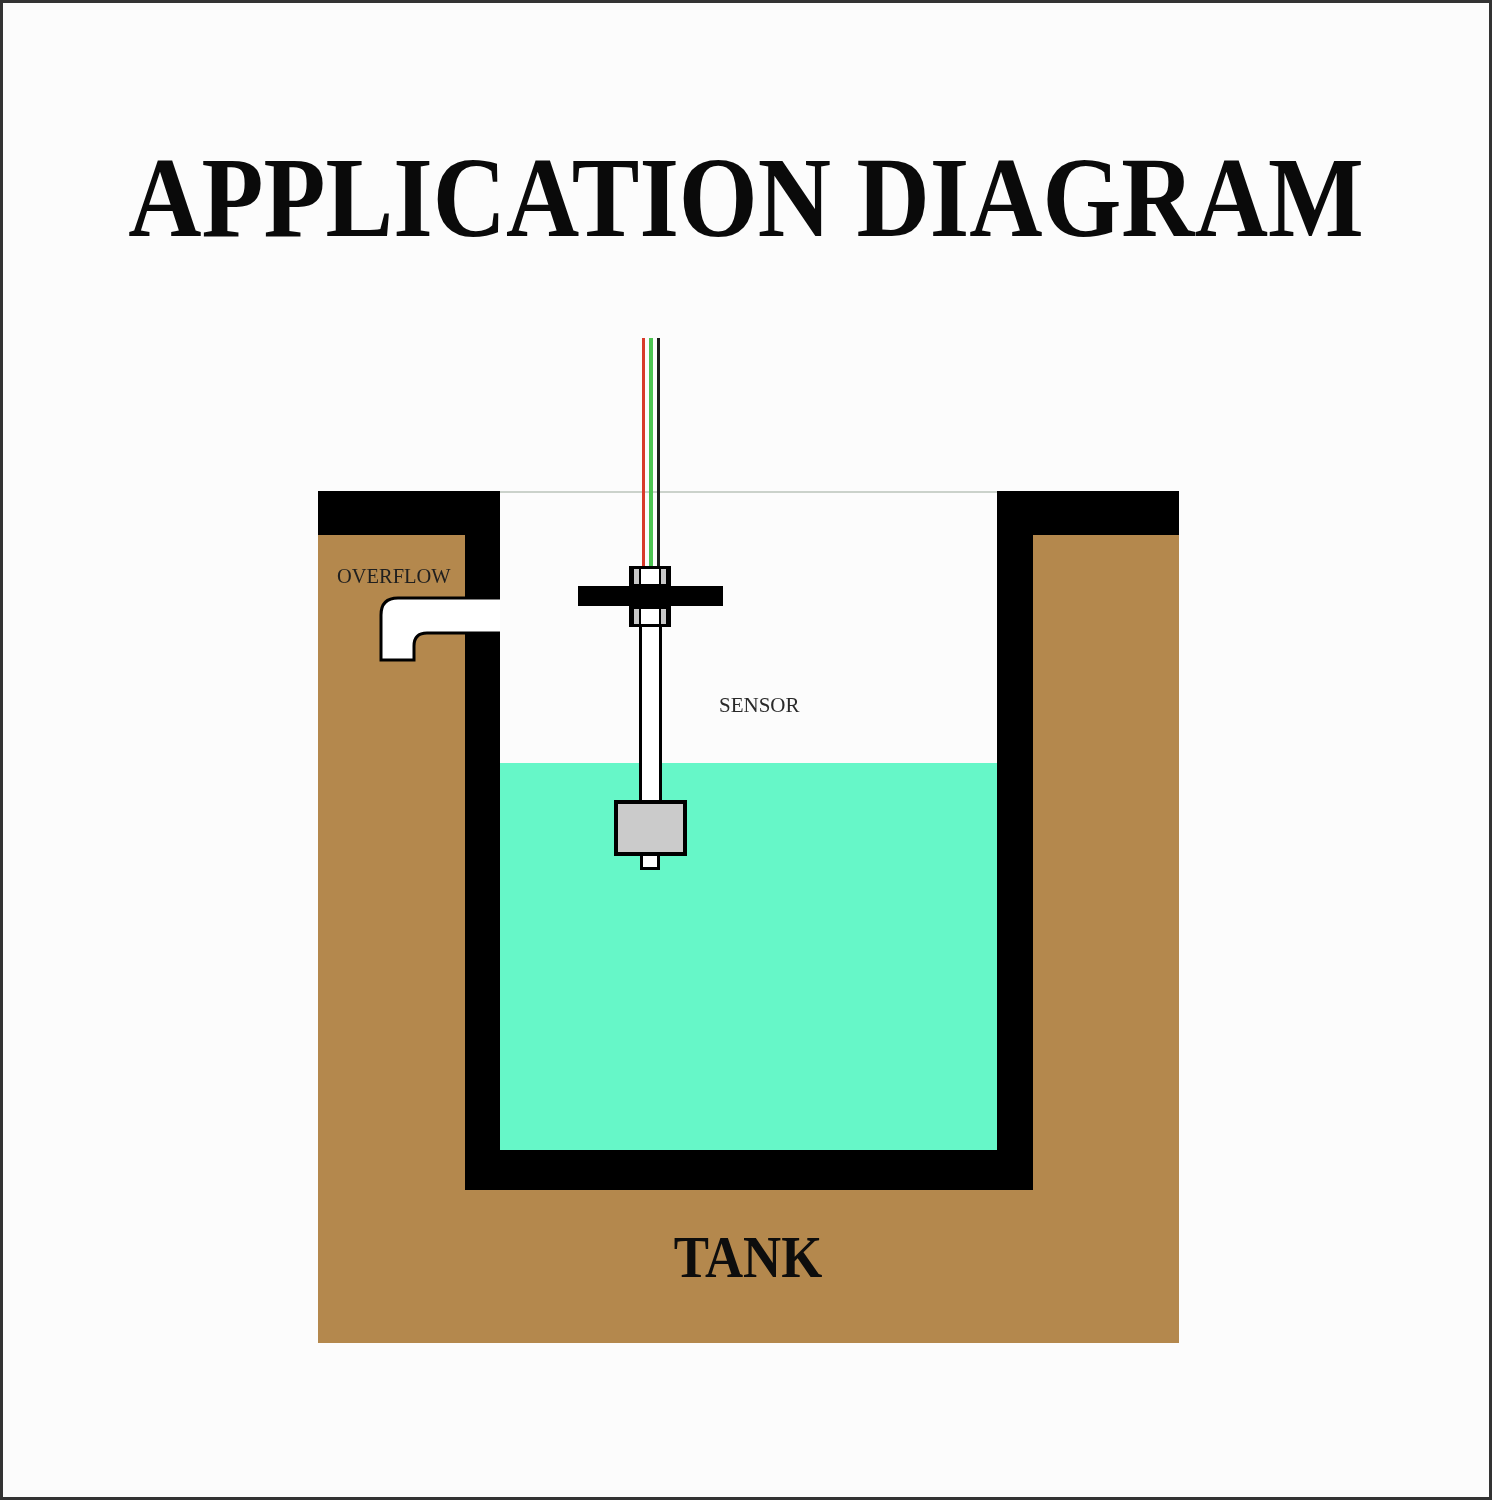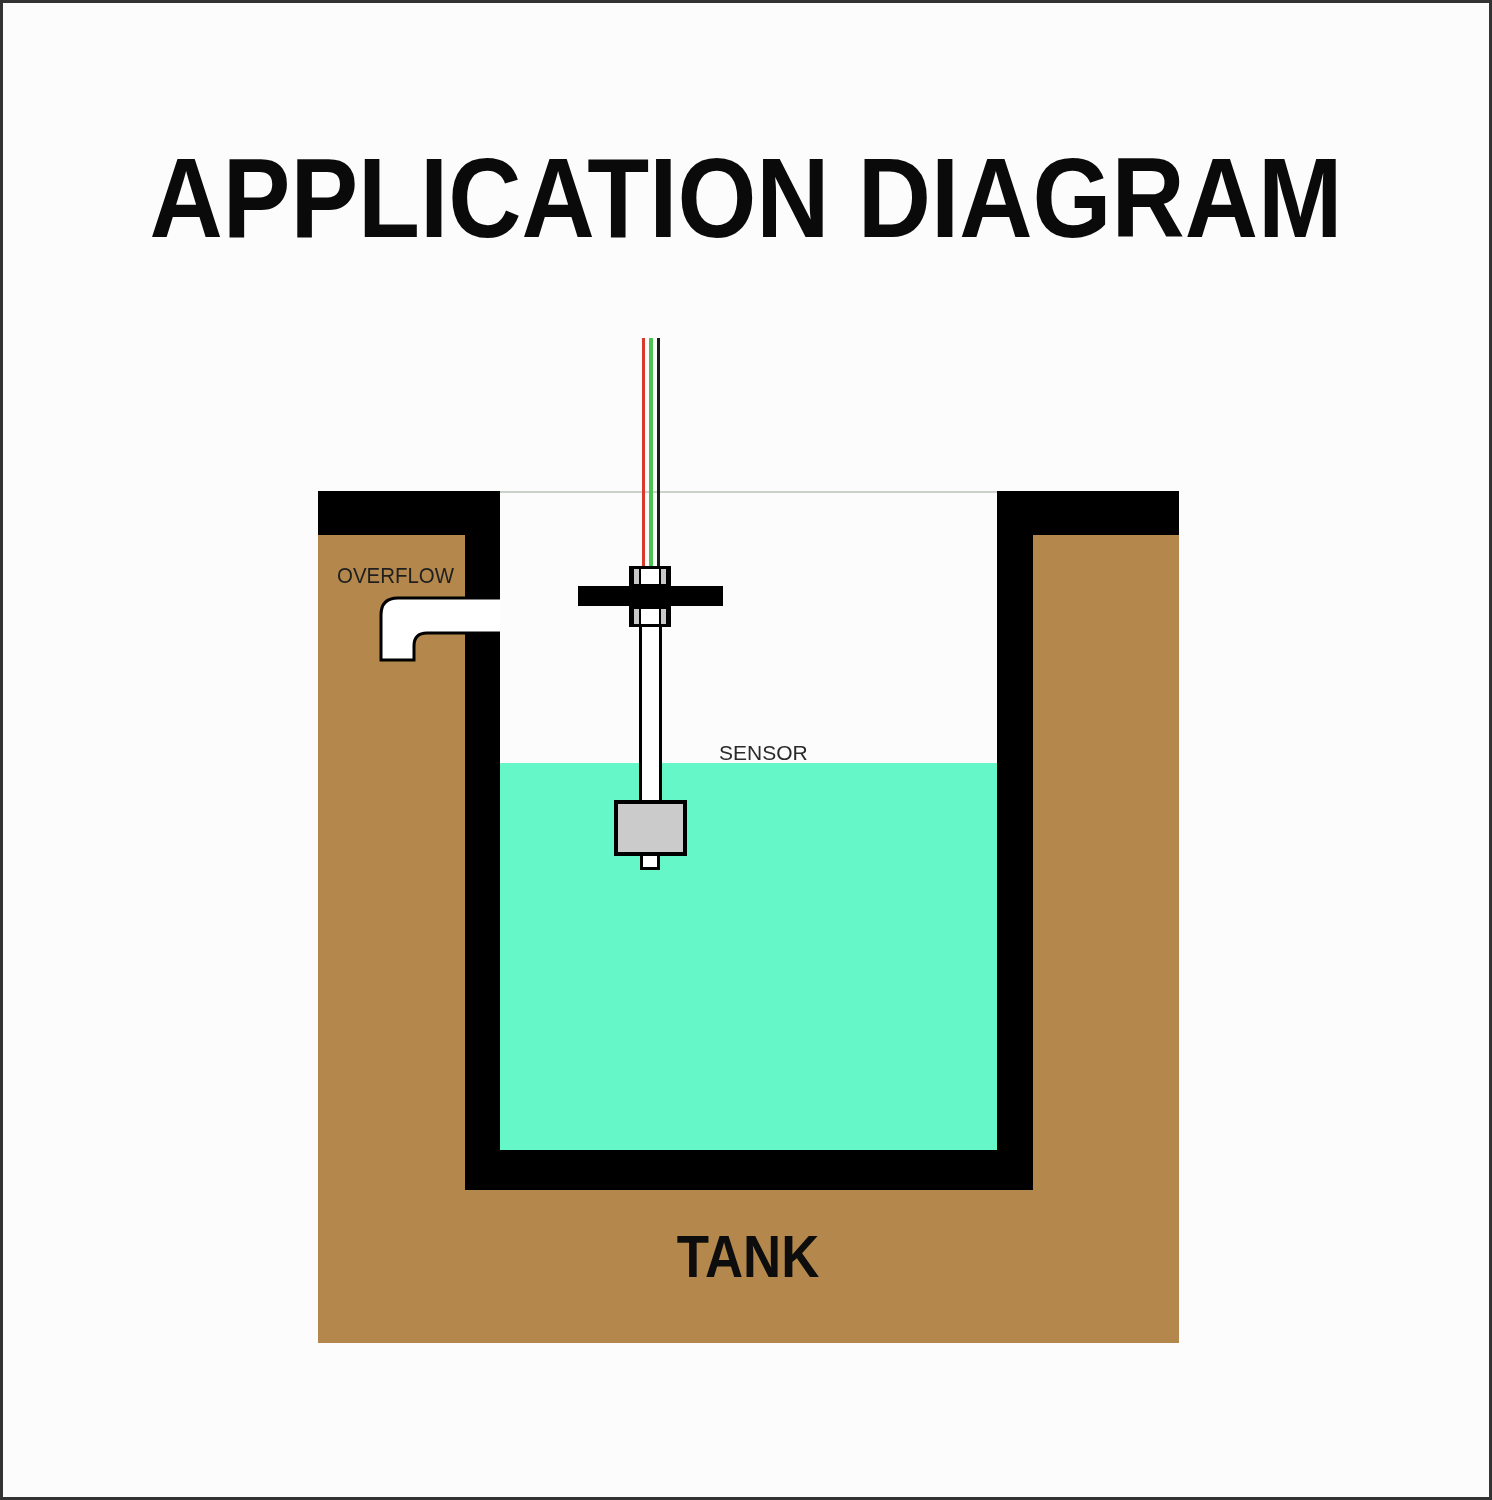--- a/index.html
+++ b/index.html
@@ -3,21 +3,21 @@
 <meta charset="utf-8">
 <style>
   html,body{margin:0;padding:0;background:#e8e8e8;}
   #canvas{
     position:relative;
     width:1492px;height:1500px;
     background:#FCFCFC;
     border:3px solid #333;
     box-sizing:border-box;
     overflow:hidden;
-    font-family:Liberation Sans, sans-serif;
+    font-family:Liberation Serif, serif;
     padding-left:21px;
   }
   .abs{position:absolute;}
 
   
   #title{
     left:0;top:138px;width:100%;
     text-align:center;
     font-size:114px;font-weight:700;color:#0a0a0a;
     transform:scaleX(0.89);
@@ -77,21 +77,21 @@
   
   #label-overflow{
     left:334px;top:560px;
     font-size:22px;color:#1f1f1f;
     transform:scaleX(0.93);transform-origin:left top;
     white-space:nowrap;z-index:9;
   }
   #label-sensor{
     left:716px;top:690px;
     font-size:21px;color:#2a2a2a;
-    white-space:nowrap;z-index:9;margin-top:48px;
+    white-space:nowrap;z-index:9;
   }
   #label-tank{
     left:645px;top:1224px;width:200px;
     text-align:center;
     font-size:60px;font-weight:700;color:#0d0d0d;
     transform:scaleX(0.88);
     white-space:nowrap;z-index:9;
     line-height:1.0;
   }
 </style>

